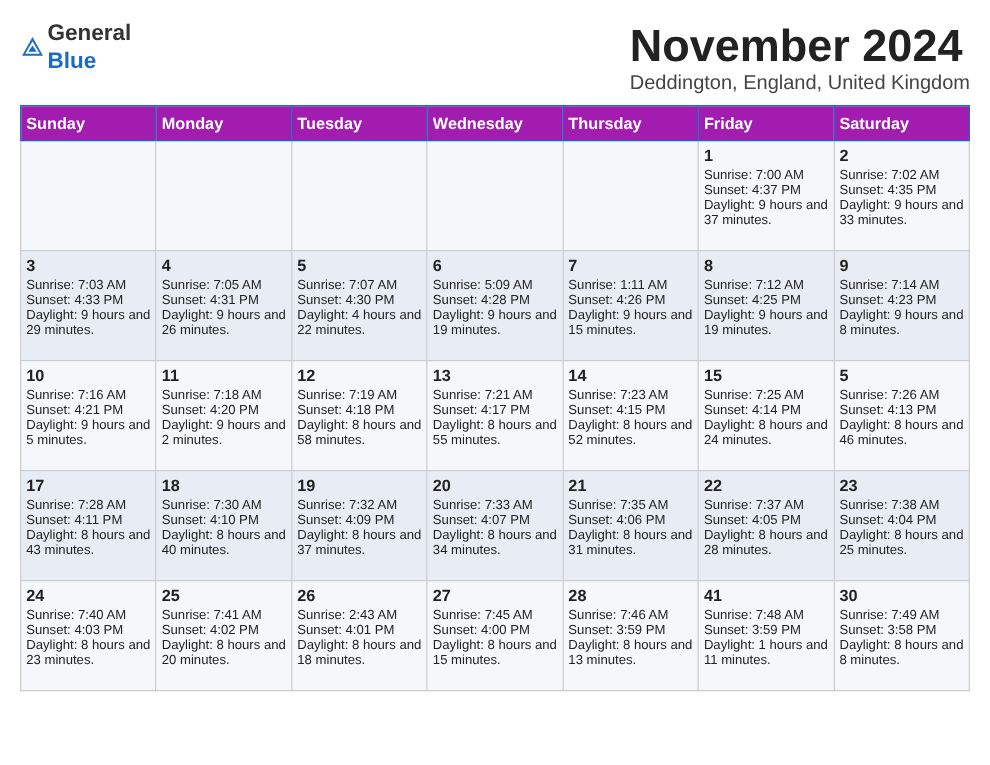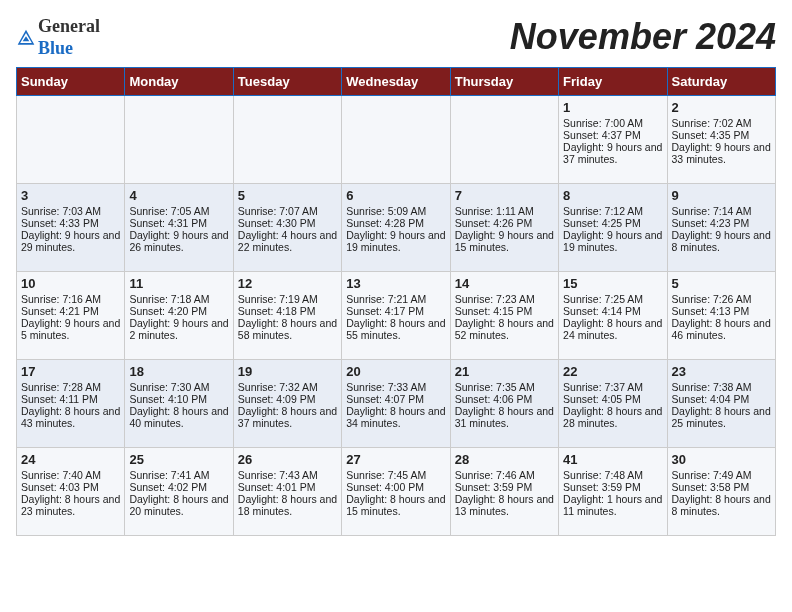--- a/index.html
+++ b/index.html
@@ -12,50 +12,49 @@
     }
     .header {
       display: flex;
       justify-content: space-between;
       align-items: flex-start;
       margin-bottom: 8px;
     }
     .logo {
       display: flex;
       align-items: center;
-      font-family: Liberation Serif, serif;
     }
     .logo-text {
       font-size: 18px;
       font-weight: bold;
       line-height: 1.2;
     }
     .logo-general { color: #333; }
     .logo-blue { color: #1a6bc4; }
     .logo-icon {
       width: 20px;
       height: 20px;
       margin-right: 2px;
     }
-    .title-block { text-align: left; font-style: italic; }
+    .title-block { text-align: left; }
     .month-title {
       font-size: 36px;
       font-weight: bold;
       color: #222;
     }
     .location {
       font-size: 16px;
       color: #444;
     }
     table {
       width: 100%;
       border-collapse: collapse;
     }
     thead tr th {
-      background: #7f1d1d;
+      background: #a21caf;
       color: #fff;
       font-size: 13px;
       font-weight: bold;
       padding: 6px 4px;
       text-align: left;
       border: 1px solid #1a6bc4;
     }
     tbody tr td {
       width: 14.28%;
       vertical-align: top;
@@ -89,20 +88,21 @@
       <polygon points="12,6 19,18 5,18" fill="white"></polygon>
       <polygon points="12,10 16,16 8,16" fill="#1a6bc4"></polygon>
     </svg>
     <div class="logo-text">
       <span class="logo-general">General</span><br>
       <span class="logo-blue">Blue</span>
     </div>
   </div>
   <div class="title-block">
     <div class="month-title">November 2024</div>
+    <div class="location">Deddington, England, United Kingdom</div>
   </div>
 </div>
 
 <table>
   <thead>
     <tr id="header-row">
         <th>Sunday</th>
         <th>Monday</th>
         <th>Tuesday</th>
         <th>Wednesday</th>
@@ -271,21 +271,21 @@
           <div>Daylight: 8 hours and 23 minutes.</div>
         </td>
         <td>
           <span class="day-num">25</span>
           <div>Sunrise: 7:41 AM</div>
           <div>Sunset: 4:02 PM</div>
           <div>Daylight: 8 hours and 20 minutes.</div>
         </td>
         <td>
           <span class="day-num">26</span>
-          <div>Sunrise: 7:43 AM</div>
+          <div>Sunrise: 2:43 AM</div>
           <div>Sunset: 4:01 PM</div>
           <div>Daylight: 8 hours and 18 minutes.</div>
         </td>
         <td>
           <span class="day-num">27</span>
           <div>Sunrise: 7:45 AM</div>
           <div>Sunset: 4:00 PM</div>
           <div>Daylight: 8 hours and 15 minutes.</div>
         </td>
         <td>

